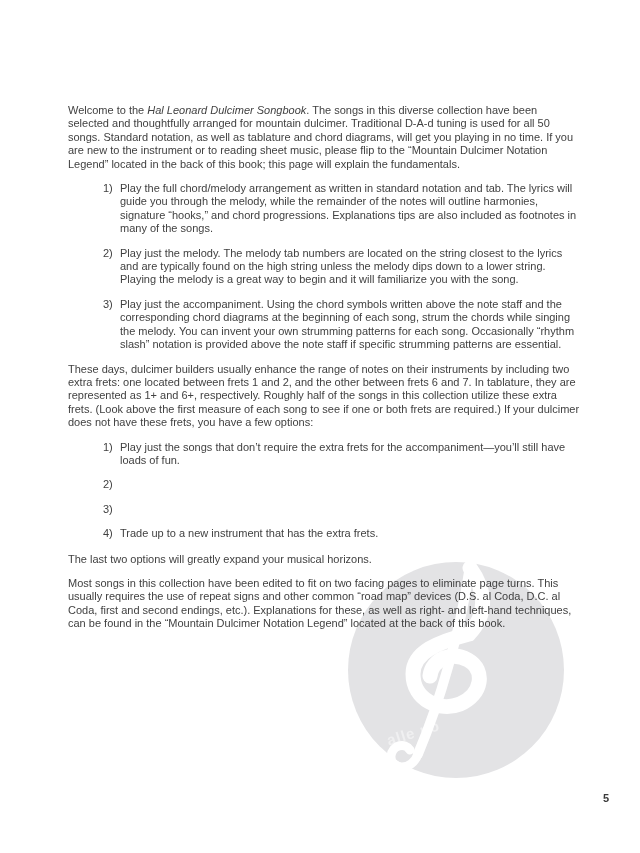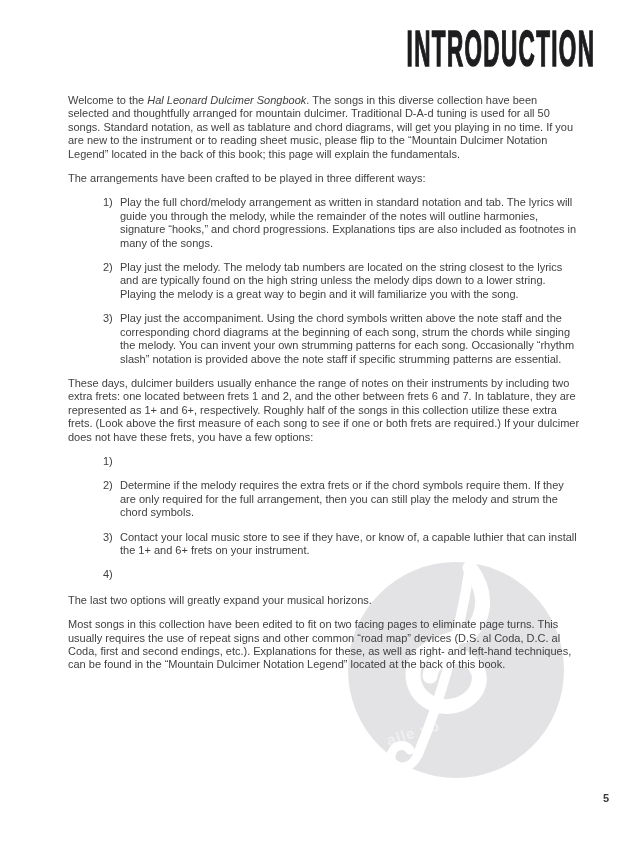--- a/index.html
+++ b/index.html
@@ -50,21 +50,21 @@
     color: #1d1d1f;
     transform: scaleX(0.45);
     transform-origin: 100% 50%;
     -webkit-text-stroke: 1.5px #1d1d1f;
     white-space: nowrap;
   }
   
   .content {
     position: absolute;
     left: 68px;
-    top: 94px;
+    top: 104px;
     width: 512px;
     z-index: 1;
     font-size: 11px;
     line-height: 13.4px;
     color: #414141;
     text-align: left;
   }
   .content p { margin: 0 0 11px 0; }
   .olist { margin: 0 0 0 0; }
   .olist-item {
@@ -99,29 +99,25 @@
   <div class="watermark">
     <svg width="216" height="216" viewBox="0 0 216 216">
       <circle cx="108" cy="108" r="108" fill="#e3e3e5"></circle>
       <path d="M122 6 C 138 28, 140 52, 121 72 C 90 80, 65 90, 65 112 C 65 138, 92 150, 112 142 C 134 133, 138 108, 120 98 C 104 89, 84 97, 82 114" fill="none" stroke="#ffffff" stroke-width="15" stroke-linecap="round"></path>
       <path d="M121 10 C 112 70, 92 140, 70 192" fill="none" stroke="#ffffff" stroke-width="10" stroke-linecap="round"></path>
       <path d="M70 192 C 64 210, 42 208, 43 194 C 44 183, 57 180, 62 188" fill="none" stroke="#ffffff" stroke-width="9" stroke-linecap="round"></path>
     </svg>
     <span class="watermark-text">alle no</span>
   </div>
 
-  <div class="title-row">
-    <span class="page-title">INTRODUCTION</span>
-  </div>
 
   <div class="content">
 
     <p><span>Welcome to the </span><span class="italic">Hal Leonard Dulcimer Songbook</span><span>. The songs in this diverse collection have been selected and thoughtfully arranged for mountain dulcimer. Traditional D-A-d tuning is used for all 50 songs. Standard notation, as well as tablature and chord diagrams, will get you playing in no time. If you are new to the instrument or to reading sheet music, please flip to the “Mountain Dulcimer Notation Legend” located in the back of this book; this page will explain the fundamentals.</span></p>
 
-    <p>The arrangements have been crafted to be played in three different ways:</p>
 
     <div class="olist">
       <div class="olist-item">
         <span class="olist-num">1)</span>
         <span class="olist-text">Play the full chord/melody arrangement as written in standard notation and tab. The lyrics will guide you through the melody, while the remainder of the notes will outline harmonies, signature “hooks,” and chord progressions. Explanations tips are also included as footnotes in many of the songs.</span>
       </div>
       <div class="olist-item">
         <span class="olist-num">2)</span>
         <span class="olist-text">Play just the melody. The melody tab numbers are located on the string closest to the lyrics and are typically found on the high string unless the melody dips down to a lower string. Playing the melody is a great way to begin and it will familiarize you with the song.</span>
       </div>
@@ -130,31 +126,31 @@
         <span class="olist-text">Play just the accompaniment. Using the chord symbols written above the note staff and the corresponding chord diagrams at the beginning of each song, strum the chords while singing the melody. You can invent your own strumming patterns for each song. Occasionally “rhythm slash” notation is provided above the note staff if specific strumming patterns are essential.</span>
       </div>
     </div>
 
 
     <p>These days, dulcimer builders usually enhance the range of notes on their instruments by including two extra frets: one located between frets 1 and 2, and the other between frets 6 and 7. In tablature, they are represented as 1+ and 6+, respectively. Roughly half of the songs in this collection utilize these extra frets. (Look above the first measure of each song to see if one or both frets are required.) If your dulcimer does not have these frets, you have a few options:</p>
 
     <div class="olist">
       <div class="olist-item">
         <span class="olist-num">1)</span>
+        <span class="olist-text">Play just the songs that don’t require the extra frets for the accompaniment—you’ll still have loads of fun.</span>
       </div>
       <div class="olist-item">
         <span class="olist-num">2)</span>
-        <span class="olist-text">Determine if the melody requires the extra frets or if the chord symbols require them. If they are only required for the full arrangement, then you can still play the melody and strum the chord symbols.</span>
       </div>
       <div class="olist-item">
         <span class="olist-num">3)</span>
-        <span class="olist-text">Contact your local music store to see if they have, or know of, a capable luthier that can install the 1+ and 6+ frets on your instrument.</span>
       </div>
       <div class="olist-item">
         <span class="olist-num">4)</span>
+        <span class="olist-text">Trade up to a new instrument that has the extra frets.</span>
       </div>
     </div>
 
     <p class="mt-extra">The last two options will greatly expand your musical horizons.</p>
 
     <p>Most songs in this collection have been edited to fit on two facing pages to eliminate page turns. This usually requires the use of repeat signs and other common “road map” devices (D.S. al Coda, D.C. al Coda, first and second endings, etc.). Explanations for these, as well as right- and left-hand techniques, can be found in the “Mountain Dulcimer Notation Legend” located at the back of this book.</p>
 
 
 
   </div>

